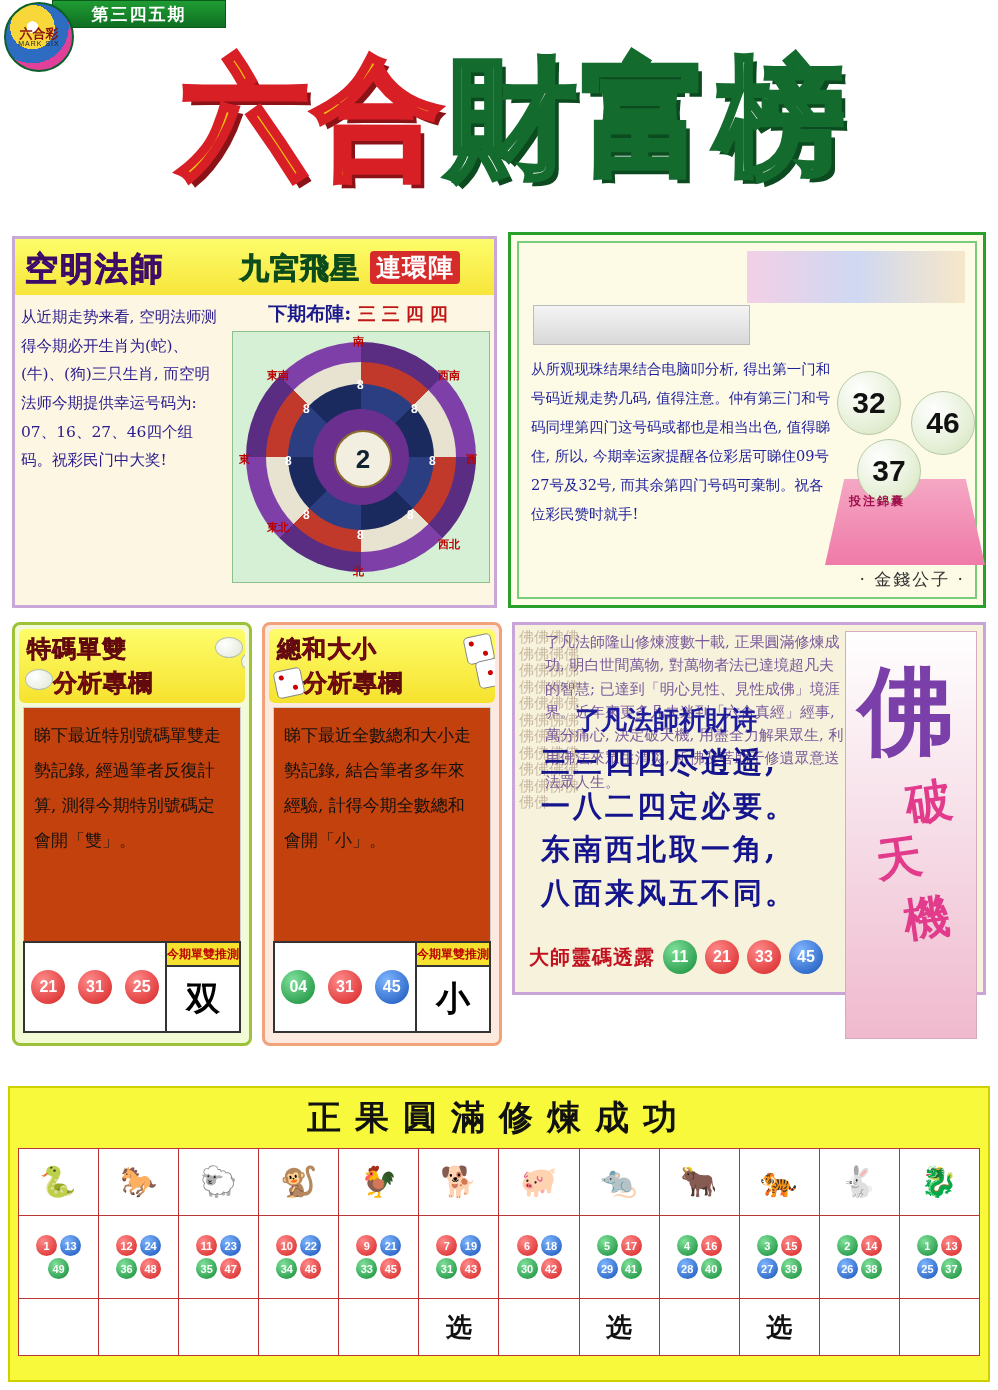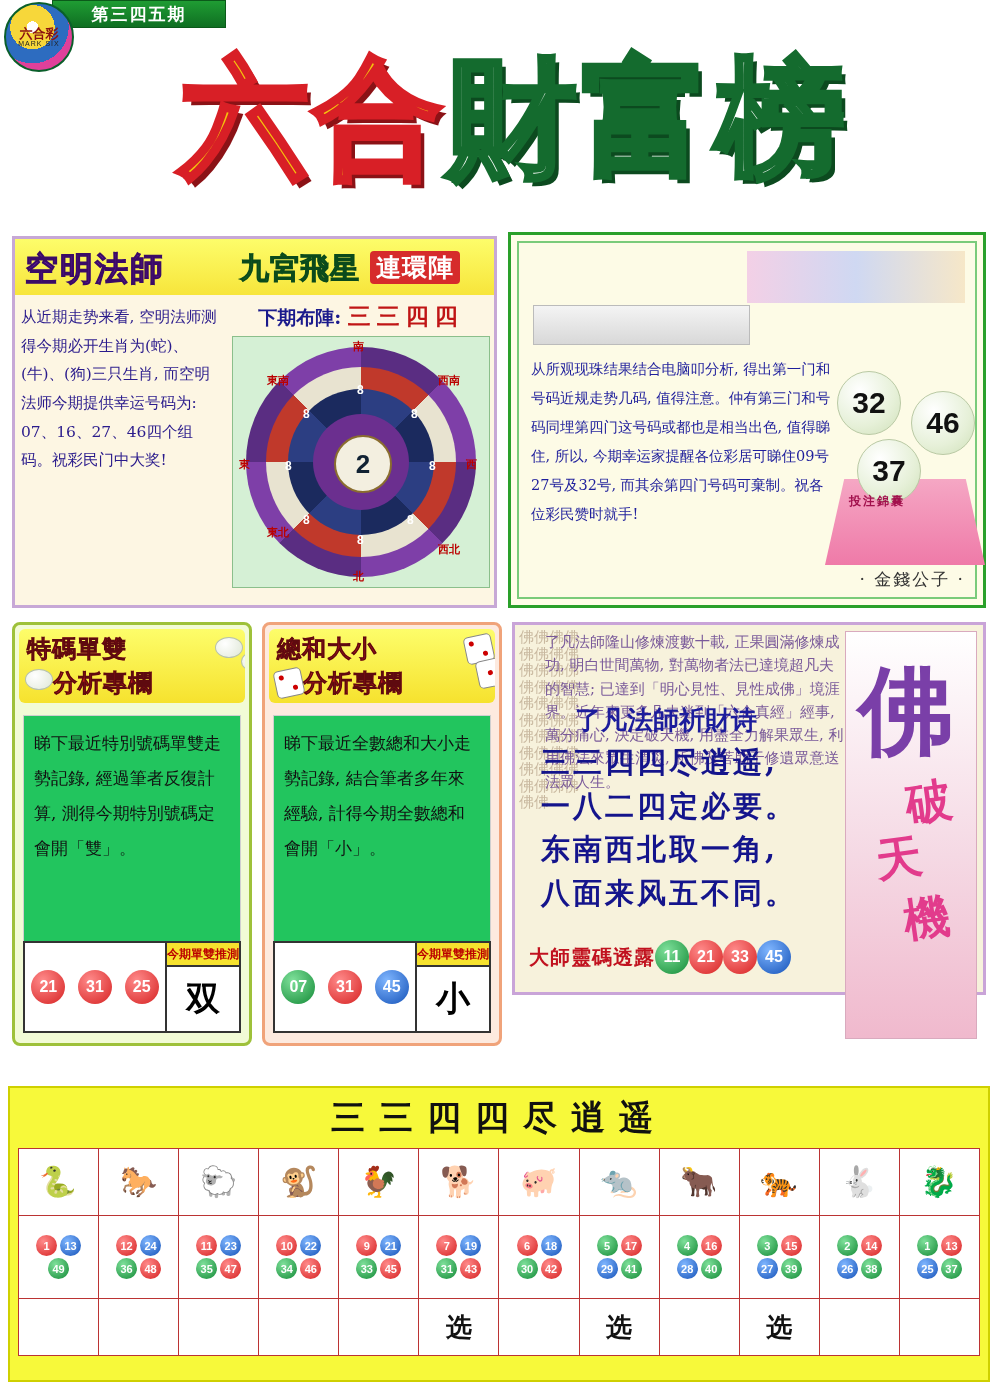--- a/index.html
+++ b/index.html
@@ -44,21 +44,21 @@
   
   #p1{left:12px;top:236px;width:485px;height:372px;border:3px solid #c7a8d6;background:#fdf6e3;}
   #p1 .hdr{height:56px;background:linear-gradient(#fdfd6a,#f7e53b);position:relative;overflow:hidden;}
   #p1 .hdr .t1{position:absolute;left:10px;top:8px;font-size:33px;font-weight:bold;color:#6b1fa8;-webkit-text-stroke:1px #3b0b66;letter-spacing:2px;}
   #p1 .hdr .t2{position:absolute;left:225px;top:10px;font-size:29px;font-weight:bold;color:#1d7a33;-webkit-text-stroke:1px #0b4a1b;letter-spacing:1px;}
   #p1 .hdr .t3{position:absolute;left:355px;top:12px;font-size:25px;font-weight:bold;color:#fff;background:#d62b2b;padding:0 6px;border-radius:4px;letter-spacing:1px;}
   #p1 .body{display:flex;height:314px;}
   #p1 .ltxt{width:210px;padding:8px 6px;font-size:15.5px;line-height:1.85;color:#2a1b8c;}
   #p1 .rbox{width:268px;padding:4px;}
   #p1 .nextline{font-size:19px;font-weight:bold;color:#1a1a8c;text-align:center;margin:2px 0 4px;}
-  #p1 .nextline b{color:#c01515;letter-spacing:6px;font-size:23px;}
+  #p1 .nextline b{color:#c01515;letter-spacing:6px;font-size:18px;}
   .luopan{width:256px;height:250px;background:#d5f0d5;border:1px solid #8bbf8b;margin:0 auto;position:relative;}
   .ring{position:absolute;border-radius:50%;}
   .r1{left:13px;top:10px;width:230px;height:230px;background:conic-gradient(#5a2d82 0 12.5%,#7e3fa8 12.5% 25%,#5a2d82 25% 37.5%,#7e3fa8 37.5% 50%,#5a2d82 50% 62.5%,#7e3fa8 62.5% 75%,#5a2d82 75% 87.5%,#7e3fa8 87.5% 100%);}
   .r2{left:33px;top:30px;width:190px;height:190px;background:conic-gradient(#c0392b 0 12.5%,#e8e3d0 12.5% 25%,#c0392b 25% 37.5%,#e8e3d0 37.5% 50%,#c0392b 50% 62.5%,#e8e3d0 62.5% 75%,#c0392b 75% 87.5%,#e8e3d0 87.5% 100%);}
   .r3{left:55px;top:52px;width:146px;height:146px;background:conic-gradient(#2c3e82 0 12.5%,#1b2a5e 12.5% 25%,#2c3e82 25% 37.5%,#1b2a5e 37.5% 50%,#2c3e82 50% 62.5%,#1b2a5e 62.5% 75%,#2c3e82 75% 87.5%,#1b2a5e 87.5% 100%);}
   .r4{left:80px;top:77px;width:96px;height:96px;background:#6b2f8f;}
   .r5{left:101px;top:98px;width:54px;height:54px;background:#f3efe0;border:2px solid #8a6d2f;display:flex;align-items:center;justify-content:center;font-size:26px;font-weight:bold;color:#123;}
   .dir{position:absolute;font-size:11px;font-weight:bold;color:#b00;}
   .num8{position:absolute;font-size:12px;font-weight:bold;color:#fff;}
 
@@ -81,38 +81,38 @@
   
   #p4{left:262px;top:622px;width:240px;height:424px;border:3px solid #f0a37a;background:#fdeadf;border-radius:8px;}
   .sub-hdr{height:74px;margin:4px;border-radius:6px;position:relative;overflow:hidden;}
   .h3a{background:linear-gradient(#fdfd6a,#f6e22e);text-align:center;}
   .h4a{background:linear-gradient(#fdfd6a,#f6e22e);}
   .sub-hdr .l1{position:absolute;left:8px;top:4px;font-size:24px;font-weight:bold;color:#c1121f;-webkit-text-stroke:.6px #5e0a0f;letter-spacing:1px;}
   .sub-hdr .l2{position:absolute;left:34px;top:38px;font-size:24px;font-weight:bold;color:#d21e1e;-webkit-text-stroke:.6px #5e0a0f;letter-spacing:1px;}
   .sub-hdr .egg{position:absolute;width:26px;height:19px;border-radius:50%;background:radial-gradient(circle at 35% 30%,#fff,#dfe7d6);border:1px solid #b7c2ad;}
   .sub-hdr .dice{position:absolute;width:26px;height:26px;background:#fff;border:1px solid #888;border-radius:5px;transform:rotate(-12deg);}
   .sub-hdr .dice b{position:absolute;width:5px;height:5px;background:#c00;border-radius:50%;}
-  .card-txt{margin:12px 8px;background:#22c55e;border:1px solid #cfcfcf;height:214px;padding:10px 10px;font-size:17px;line-height:2.05;color:#111;}
+  .card-txt{margin:4px 8px;background:#c2410c;border:1px solid #cfcfcf;height:214px;padding:10px 10px;font-size:17px;line-height:2.05;color:#111;}
   .pred-wrap{position:absolute;left:8px;right:8px;bottom:10px;height:92px;display:flex;}
   .pred-left{width:140px;border:2px solid #333;background:#fff;display:flex;align-items:center;justify-content:space-around;}
   .pred-right{flex:1;border:2px solid #333;border-left:none;background:#fff;display:flex;flex-direction:column;}
   .pred-tag{height:22px;background:#f6e22e;border-bottom:2px solid #333;font-size:12px;font-weight:bold;color:#b00;display:flex;align-items:center;justify-content:center;}
   .pred-val{flex:1;display:flex;align-items:center;justify-content:center;font-size:34px;font-weight:bold;}
   .mini-ball{width:34px;height:34px;border-radius:50%;display:flex;align-items:center;justify-content:center;font-size:16px;font-weight:bold;color:#fff;}
   .mb-red{background:radial-gradient(circle at 35% 30%,#ff8a8a,#d62222);}
   .mb-blue{background:radial-gradient(circle at 35% 30%,#7fb6ff,#1552b8);}
   .mb-green{background:radial-gradient(circle at 35% 30%,#7ee09a,#138a36);}
 
   
   #p5{left:512px;top:622px;width:474px;height:373px;border:3px solid #c9a4d8;background:#f7f2dc;}
   #p5 .bgtxt{position:absolute;left:4px;top:4px;width:64px;height:410px;font-size:15px;line-height:1.1;color:#c9b9a0;overflow:hidden;word-break:break-all;}
   #p5 .tiny{position:absolute;left:30px;top:6px;width:300px;font-size:15px;line-height:1.55;color:#7a5a9a;}
   #p5 .ptitle{position:absolute;left:60px;top:78px;font-size:26px;font-weight:bold;color:#1c1c9c;}
   #p5 .poem{position:absolute;left:26px;top:116px;width:310px;font-size:29px;font-weight:bold;color:#14148c;line-height:1.5;letter-spacing:3px;}
-  #p5 .revbar{position:absolute;left:14px;bottom:18px;display:flex;align-items:center;}
+  #p5 .revbar{position:absolute;left:14px;bottom:18px;display:flex;align-items:center;gap:8px;}
   #p5 .revbar .lbl{font-size:20px;font-weight:bold;color:#c1121f;letter-spacing:1px;}
   #p5 .fo{position:absolute;right:6px;top:6px;width:130px;height:406px;background:linear-gradient(#ffffff,#f5d9e4 55%,#f0b9cd);border:1px solid #d9aabe;overflow:hidden;}
   #p5 .fo .big{position:absolute;left:12px;top:16px;font-size:96px;font-weight:bold;color:#7a3fa8;font-family:"DejaVu Serif",serif;}
   #p5 .fo .s1{position:absolute;left:60px;top:140px;font-size:46px;font-weight:bold;color:#e23b8c;transform:rotate(-8deg);}
   #p5 .fo .s2{position:absolute;left:30px;top:196px;font-size:46px;font-weight:bold;color:#e23b8c;transform:rotate(-8deg);}
   #p5 .fo .s3{position:absolute;left:58px;top:256px;font-size:46px;font-weight:bold;color:#e23b8c;transform:rotate(-8deg);}
 
   
   #p6{left:8px;top:1086px;width:982px;height:296px;background:#f7f93a;border:2px solid #cfd000;}
   #p6 .title{height:60px;display:flex;align-items:center;justify-content:center;font-size:34px;font-weight:bold;color:#111;letter-spacing:14px;font-family:"DejaVu Serif",serif;}
@@ -233,21 +233,21 @@
         <b style="left:10px;top:10px"></b>
       </div>
     <div class="dice" style="left:6px;top:40px">
         <b style="left:4px;top:4px"></b>
         <b style="left:16px;top:16px"></b>
       </div>
   </div>
   <div class="card-txt cn">睇下最近全數總和大小走勢記錄, 結合筆者多年來經驗, 計得今期全數總和會開「小」。</div>
   <div class="pred-wrap">
     <div class="pred-left">
-      <div class="mini-ball mb-green">07</div>
+      <div class="mini-ball mb-green">04</div>
       <div class="mini-ball mb-red">31</div>
       <div class="mini-ball mb-blue">45</div>
     </div>
     <div class="pred-right">
       <div class="pred-tag cn">今期單雙推測</div>
       <div class="pred-val cn">小</div>
     </div>
   </div>
 </div>
 
@@ -270,21 +270,21 @@
   </div>
   <div class="fo">
     <div class="big cn">佛</div>
     <div class="s1 cn">破</div>
     <div class="s2 cn">天</div>
     <div class="s3 cn">機</div>
   </div>
 </div>
 
 <div class="panel" id="p6">
-  <div class="title cn">三三四四尽逍遥</div>
+  <div class="title cn">正果圓滿修煉成功</div>
   <table class="zt">
     <tbody>
         <tr class="row-ani" id="row-ani">
           <td>
             <div class="ani">🐍</div>
           </td>
           <td>
             <div class="ani">🐎</div>
           </td>
           <td>

